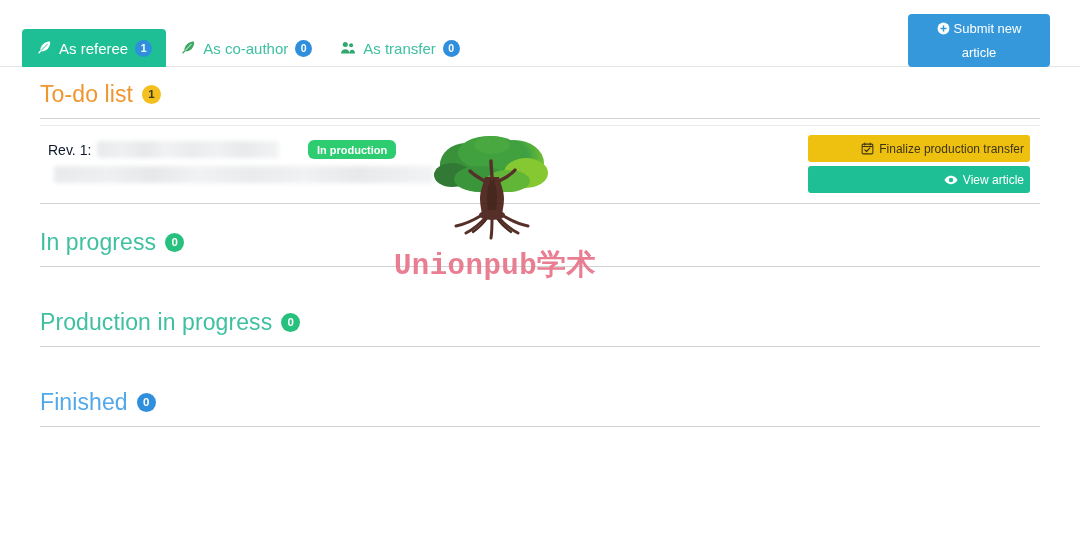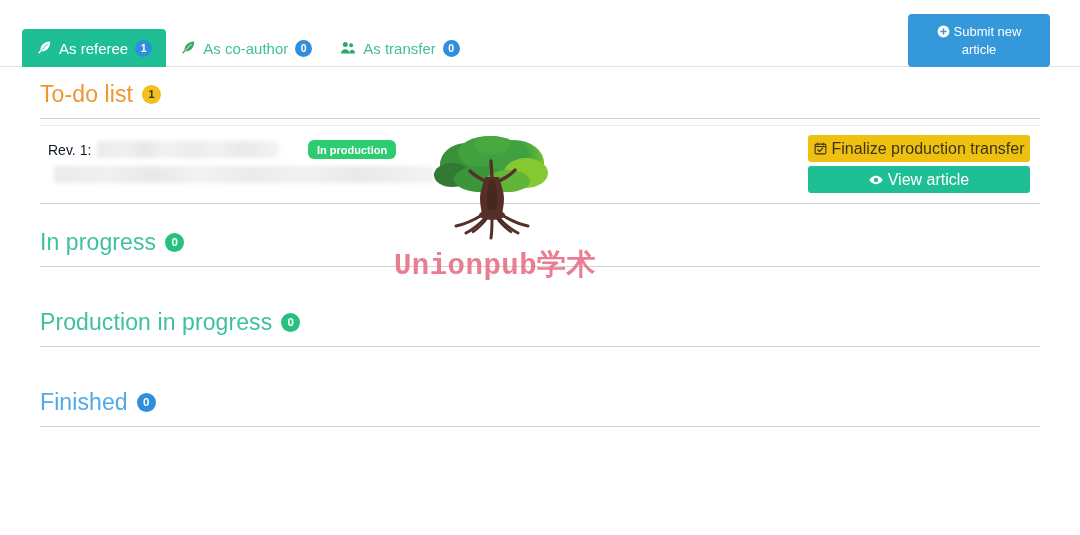--- a/index.html
+++ b/index.html
@@ -95,21 +95,21 @@
     right: 30px;
     top: 14px;
     width: 142px;
     height: 53px;
     background: #3498db;
     color: #ffffff;
     border: none;
     border-radius: 4px;
     font-family: "Liberation Sans", sans-serif;
     font-size: 13px;
-    line-height: 16px;
+    line-height: 22px;
     cursor: pointer;
     display: flex;
     align-items: center;
     justify-content: center;
     text-align: center;
     padding: 0 10px;
   }
 
   .submit-inner {
     display: inline;
@@ -231,25 +231,25 @@
     display: flex;
     flex-direction: column;
     gap: 4px;
   }
 
   .act-btn {
     height: 27px;
     border: none;
     border-radius: 3px;
     font-family: "Liberation Sans", sans-serif;
-    font-size: 16px;
+    font-size: 12px;
     cursor: pointer;
     display: flex;
     align-items: center;
-    justify-content: center;
+    justify-content: flex-end;
     gap: 5px;
     white-space: nowrap;
     padding: 0 6px;
   }
 
   .act-yellow { background: #eec111; color: #3d3516; }
   .act-green  { background: #1fbf96; color: #ffffff; }
 
   .act-icon {
     display: inline-flex;

